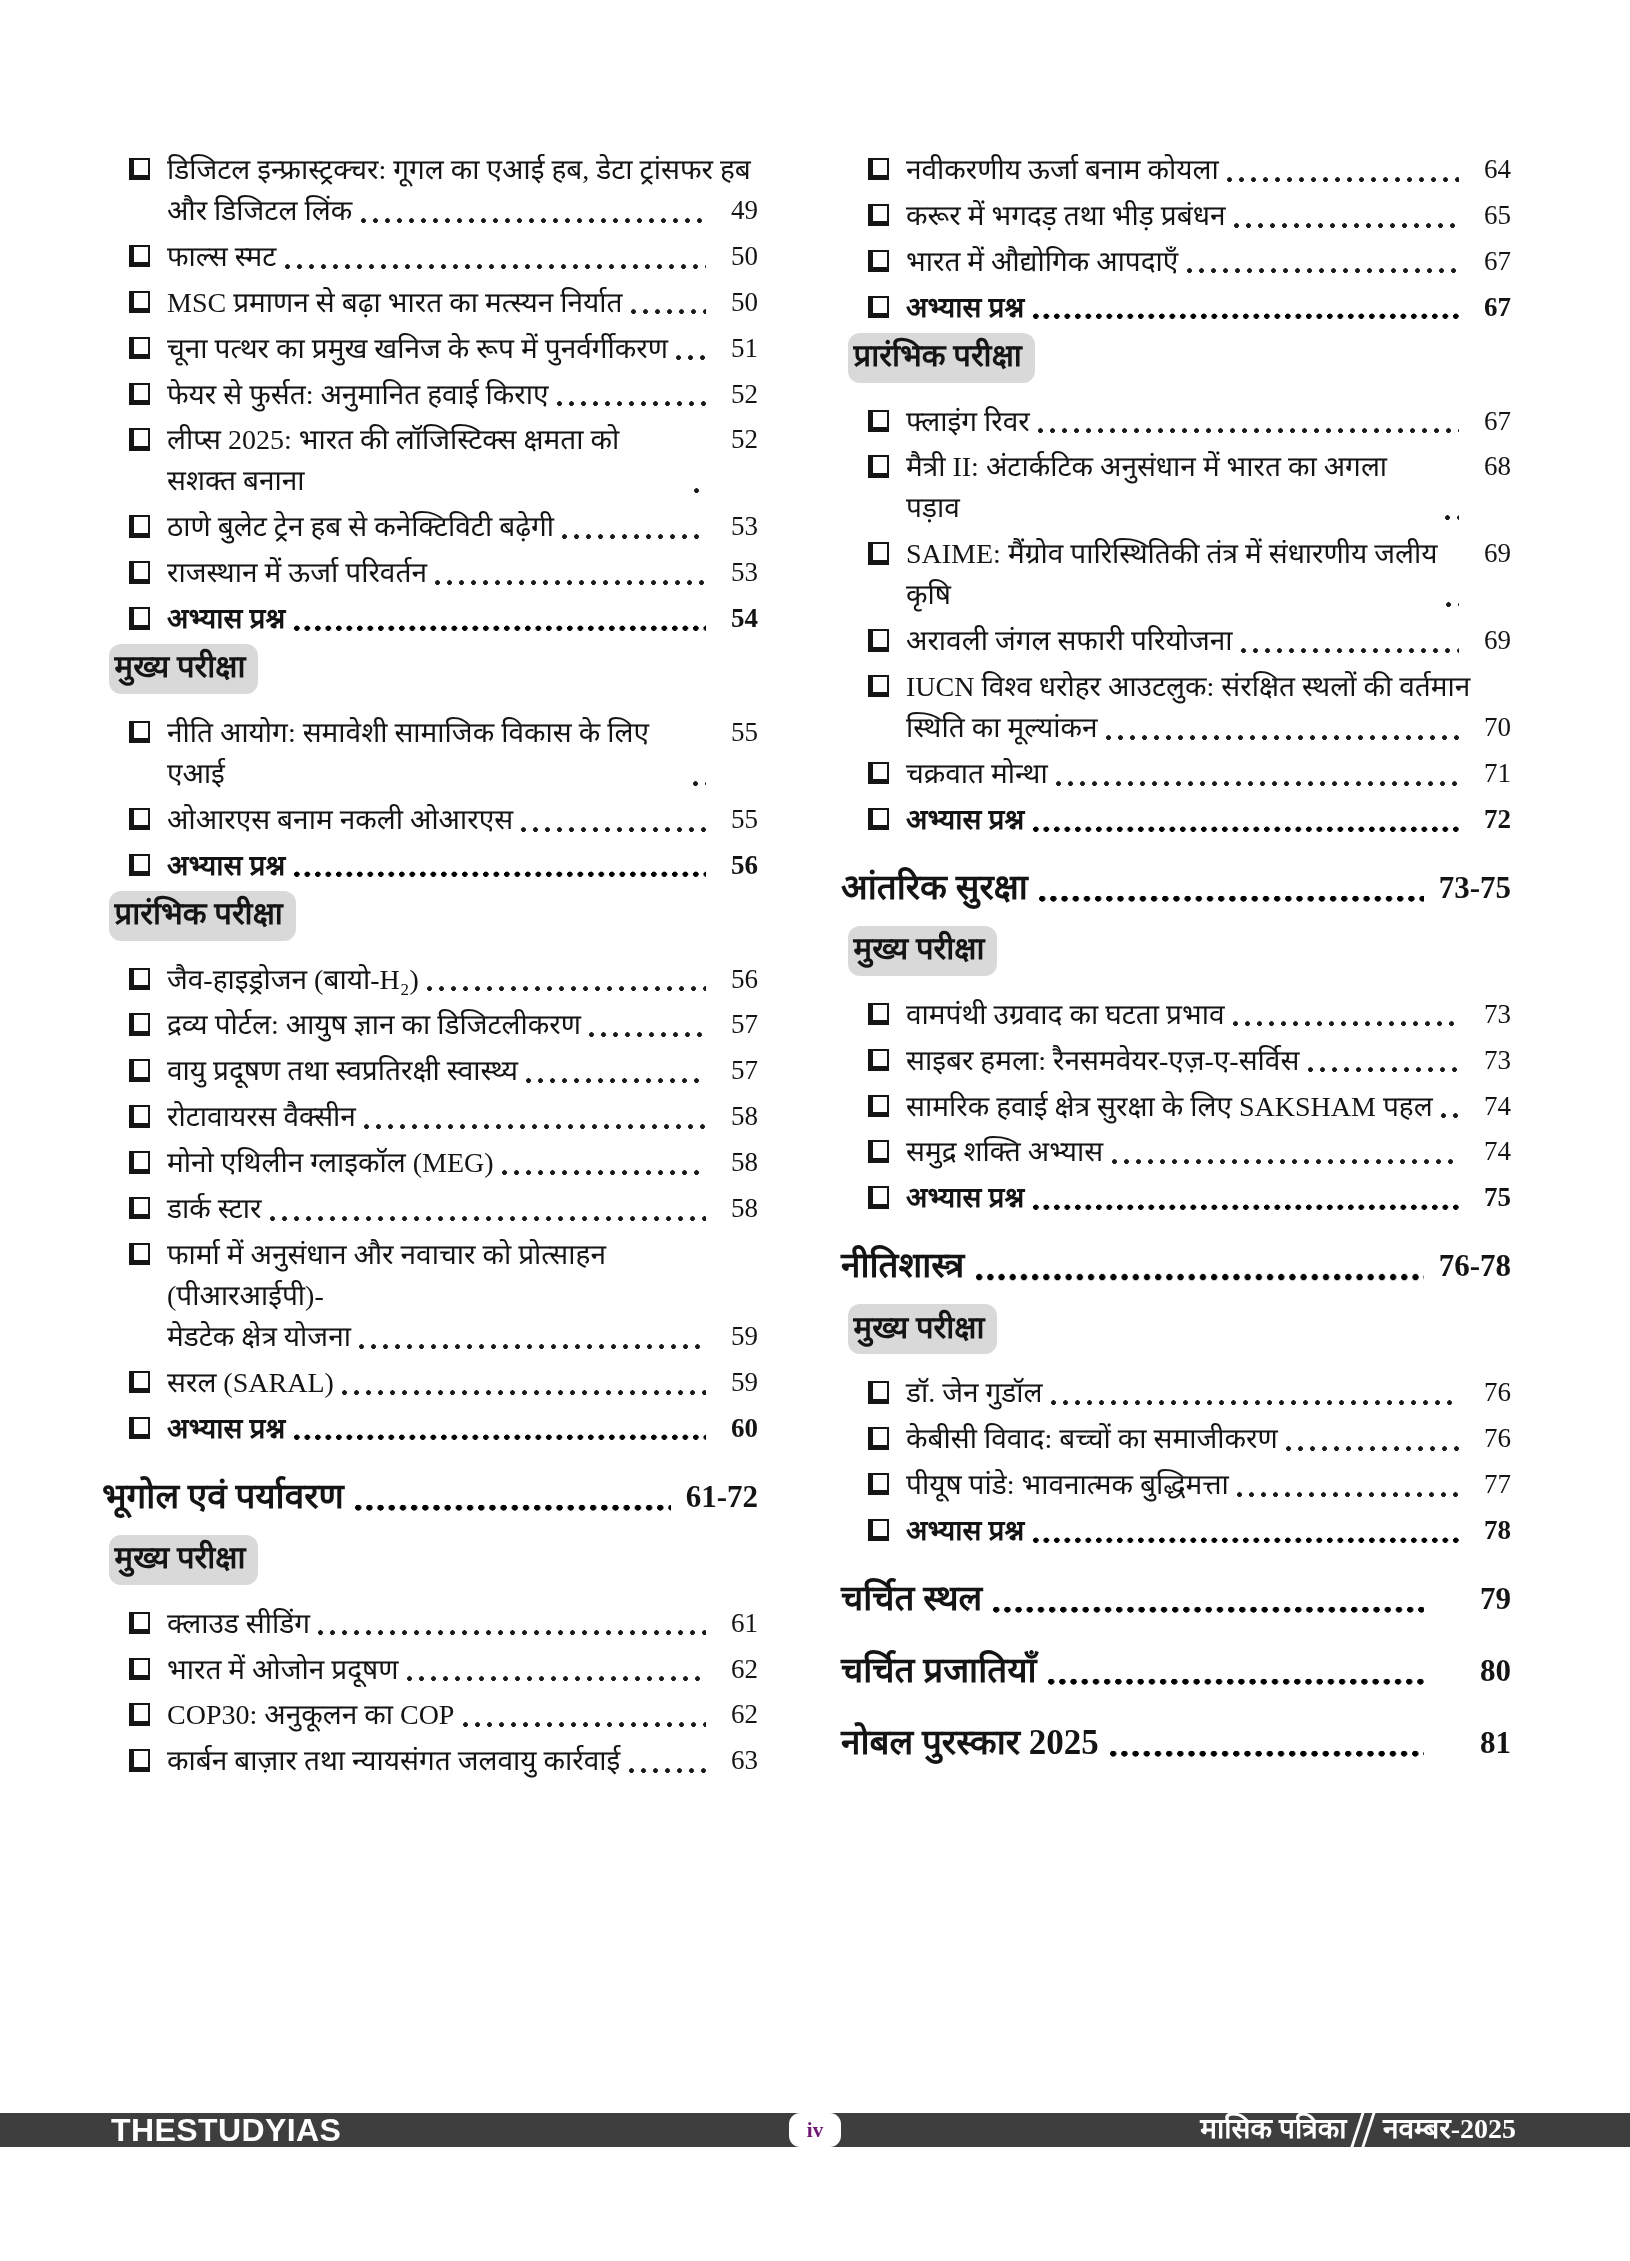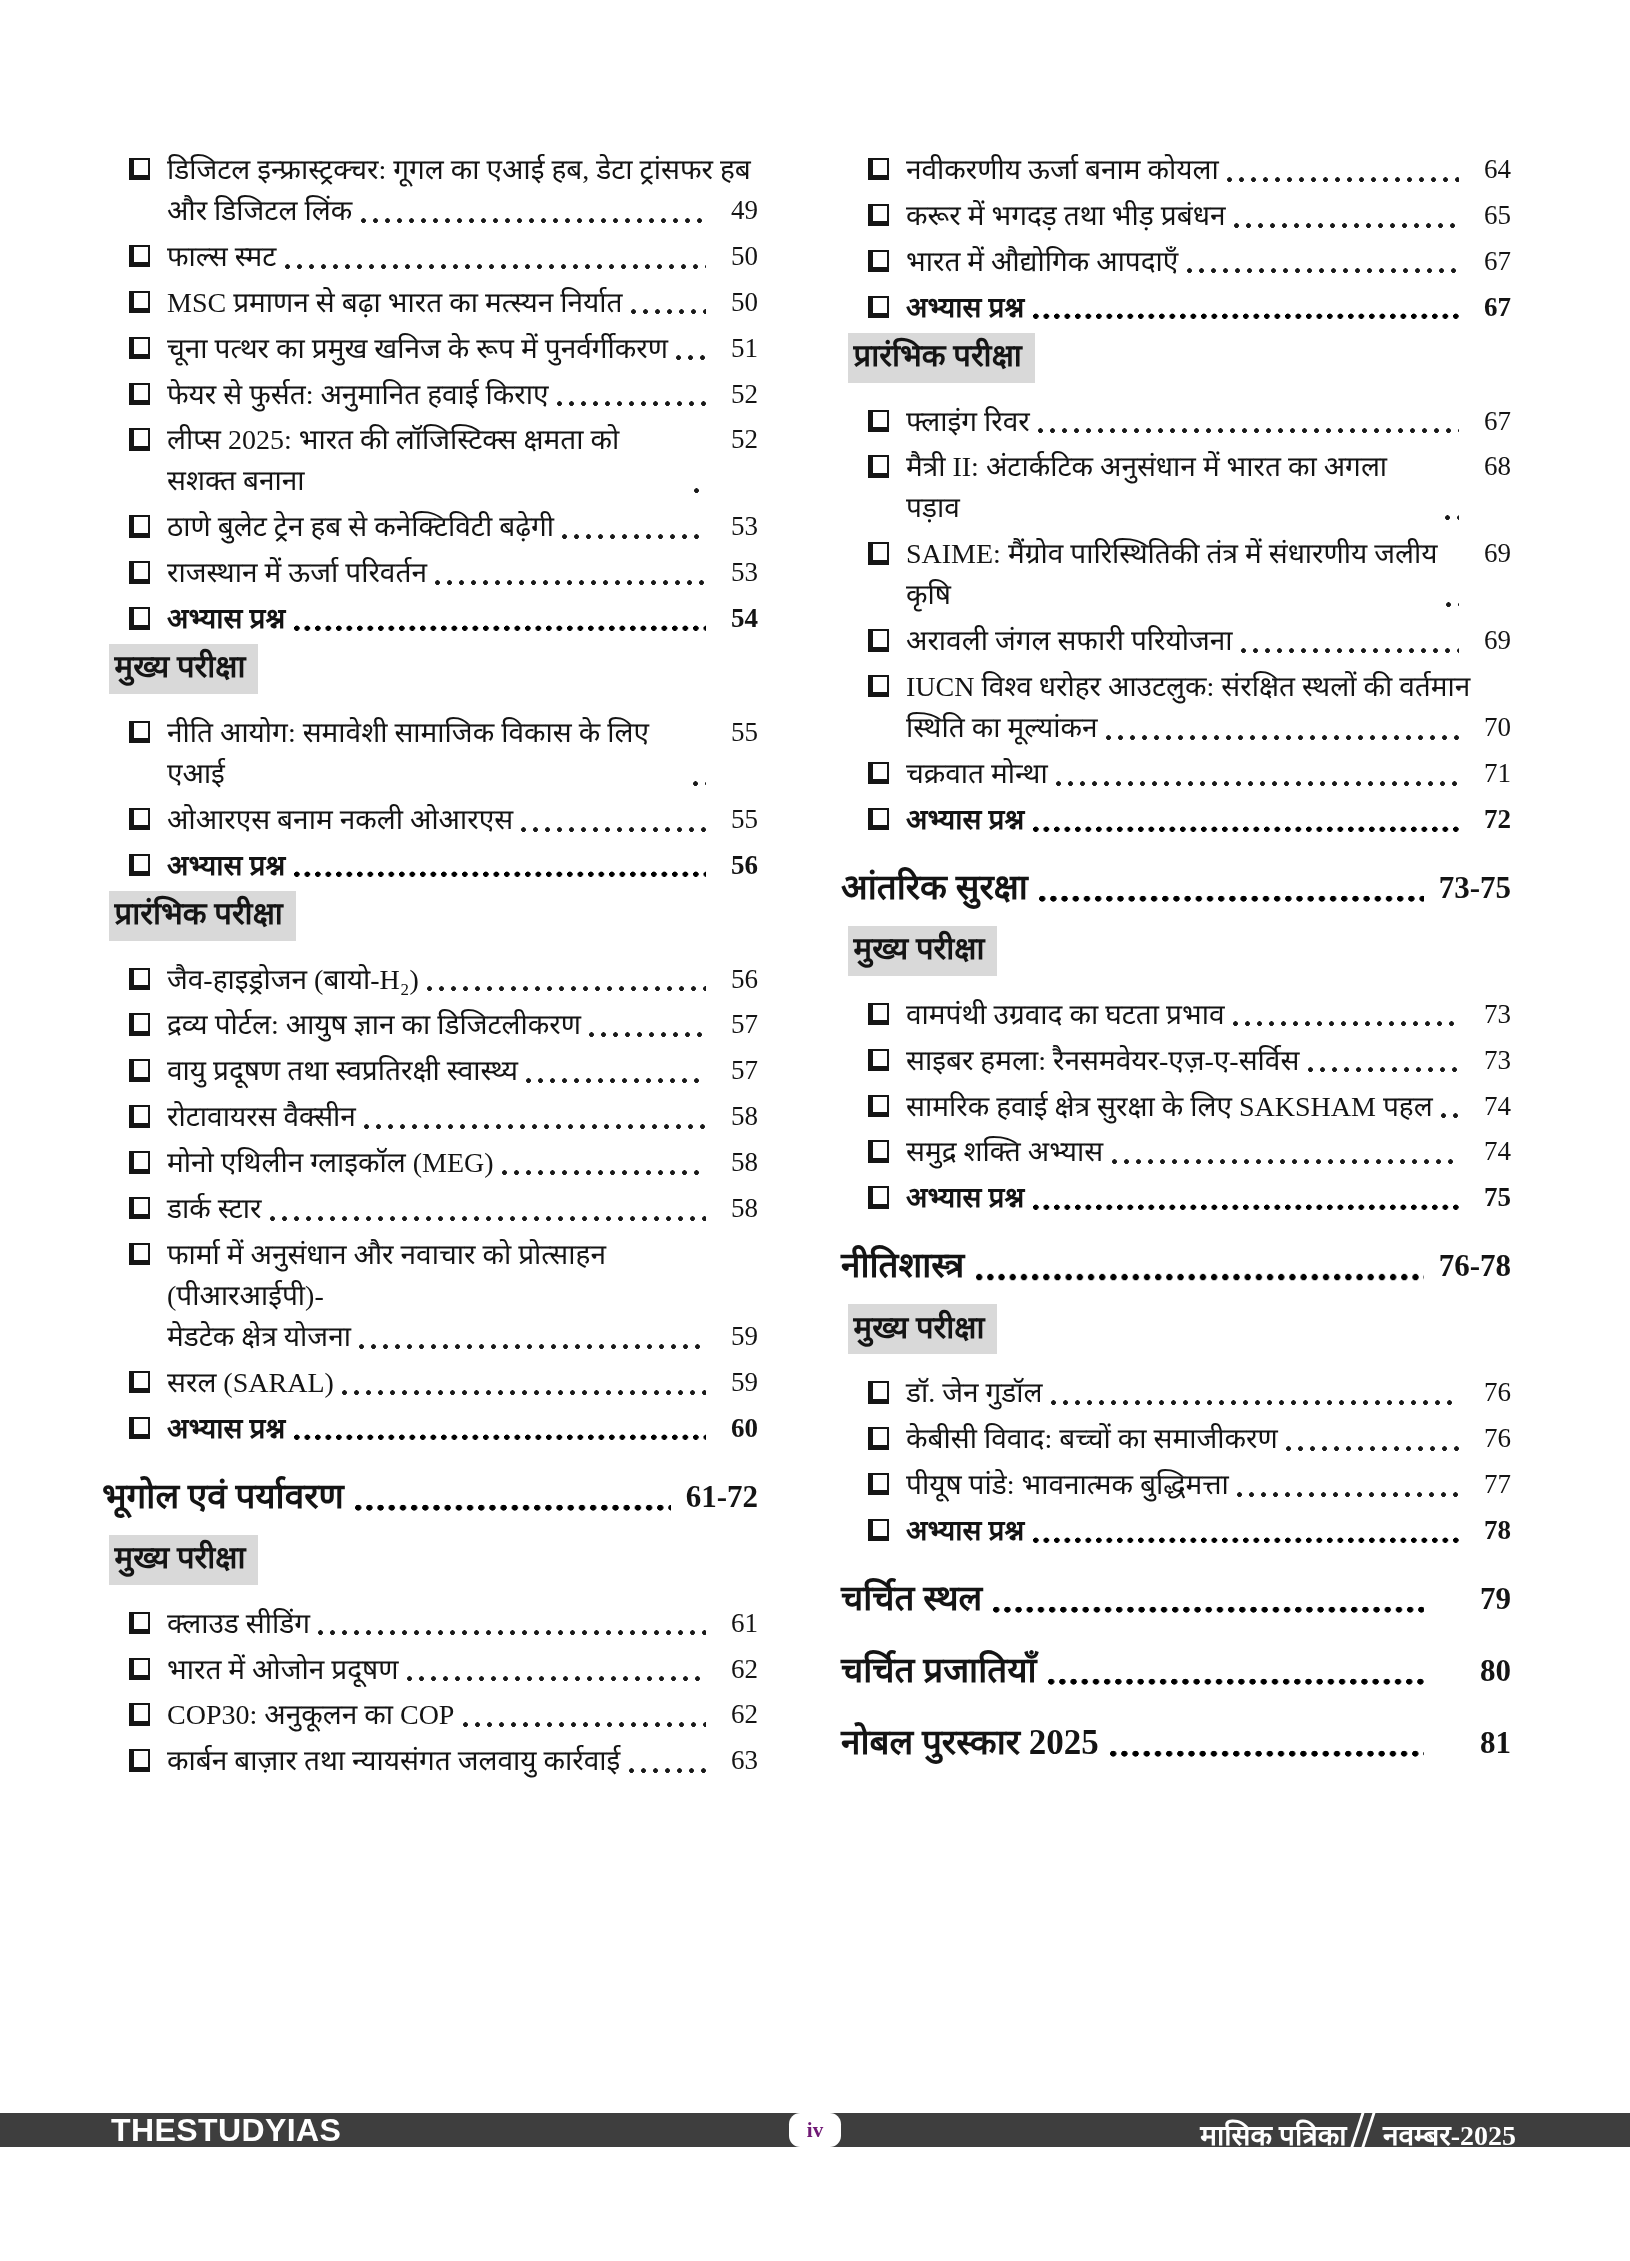--- a/index.html
+++ b/index.html
@@ -43,39 +43,39 @@
     height:10.5px;margin:0 9.8px 7.7px 11.2px;
     background-image:radial-gradient(circle at 3.2px 4.9px,#000 2.8px,transparent 3.4px);
     background-size:11.2px 10.5px;
   }
   .section .page-num{font-size:31px;min-width:77px;}
 
   
   .sub{margin:1.4px 0 18px 7px;}
   .sub-label{
     display:inline-block;font-size:31px;font-weight:bold;line-height:1.25;
-    background:#d9d9d9;padding:4.2px 12.6px 7px 5.6px;
+    background:#d9d9d9;padding:4.2px 12.6px 7px 5.6px;border-radius:12px;
   }
 
   
   .footer{position:absolute;left:0;top:2113px;width:1630px;height:34px;background:#3e3e3e;color:#fff;}
   .brand{
     position:absolute;left:111px;top:50%;transform:translateY(-50%);
     font-family:"Liberation Sans","DejaVu Sans",sans-serif;font-weight:bold;
     font-size:32px;letter-spacing:0.4px;white-space:nowrap;
   }
   .badge{
     position:absolute;left:50%;top:50%;transform:translate(-50%,-50%);
     width:52px;height:34px;background:#ffffff;border-radius:11.2px;
     display:flex;align-items:center;justify-content:center;
     color:#701a75;font-size:21px;font-weight:bold;
   }
   .footer-right{
     position:absolute;right:114px;top:50%;transform:translateY(-50%);
-    display:flex;align-items:flex-end;font-size:28px;font-weight:bold;white-space:nowrap;
+    display:flex;align-items:flex-start;font-size:28px;font-weight:bold;white-space:nowrap;
   }
   .slash{position:relative;width:31px;height:45px;margin:0 2.8px;flex:0 0 auto;}
   .slash i{
     position:absolute;top:-9.8px;bottom:-9.8px;width:2.8px;background:#fff;
     transform:skewX(-18deg);display:block;
   }
   .slash i.s1{left:7px;}
   .slash i.s2{left:18px;}
 </style>
 </head>

